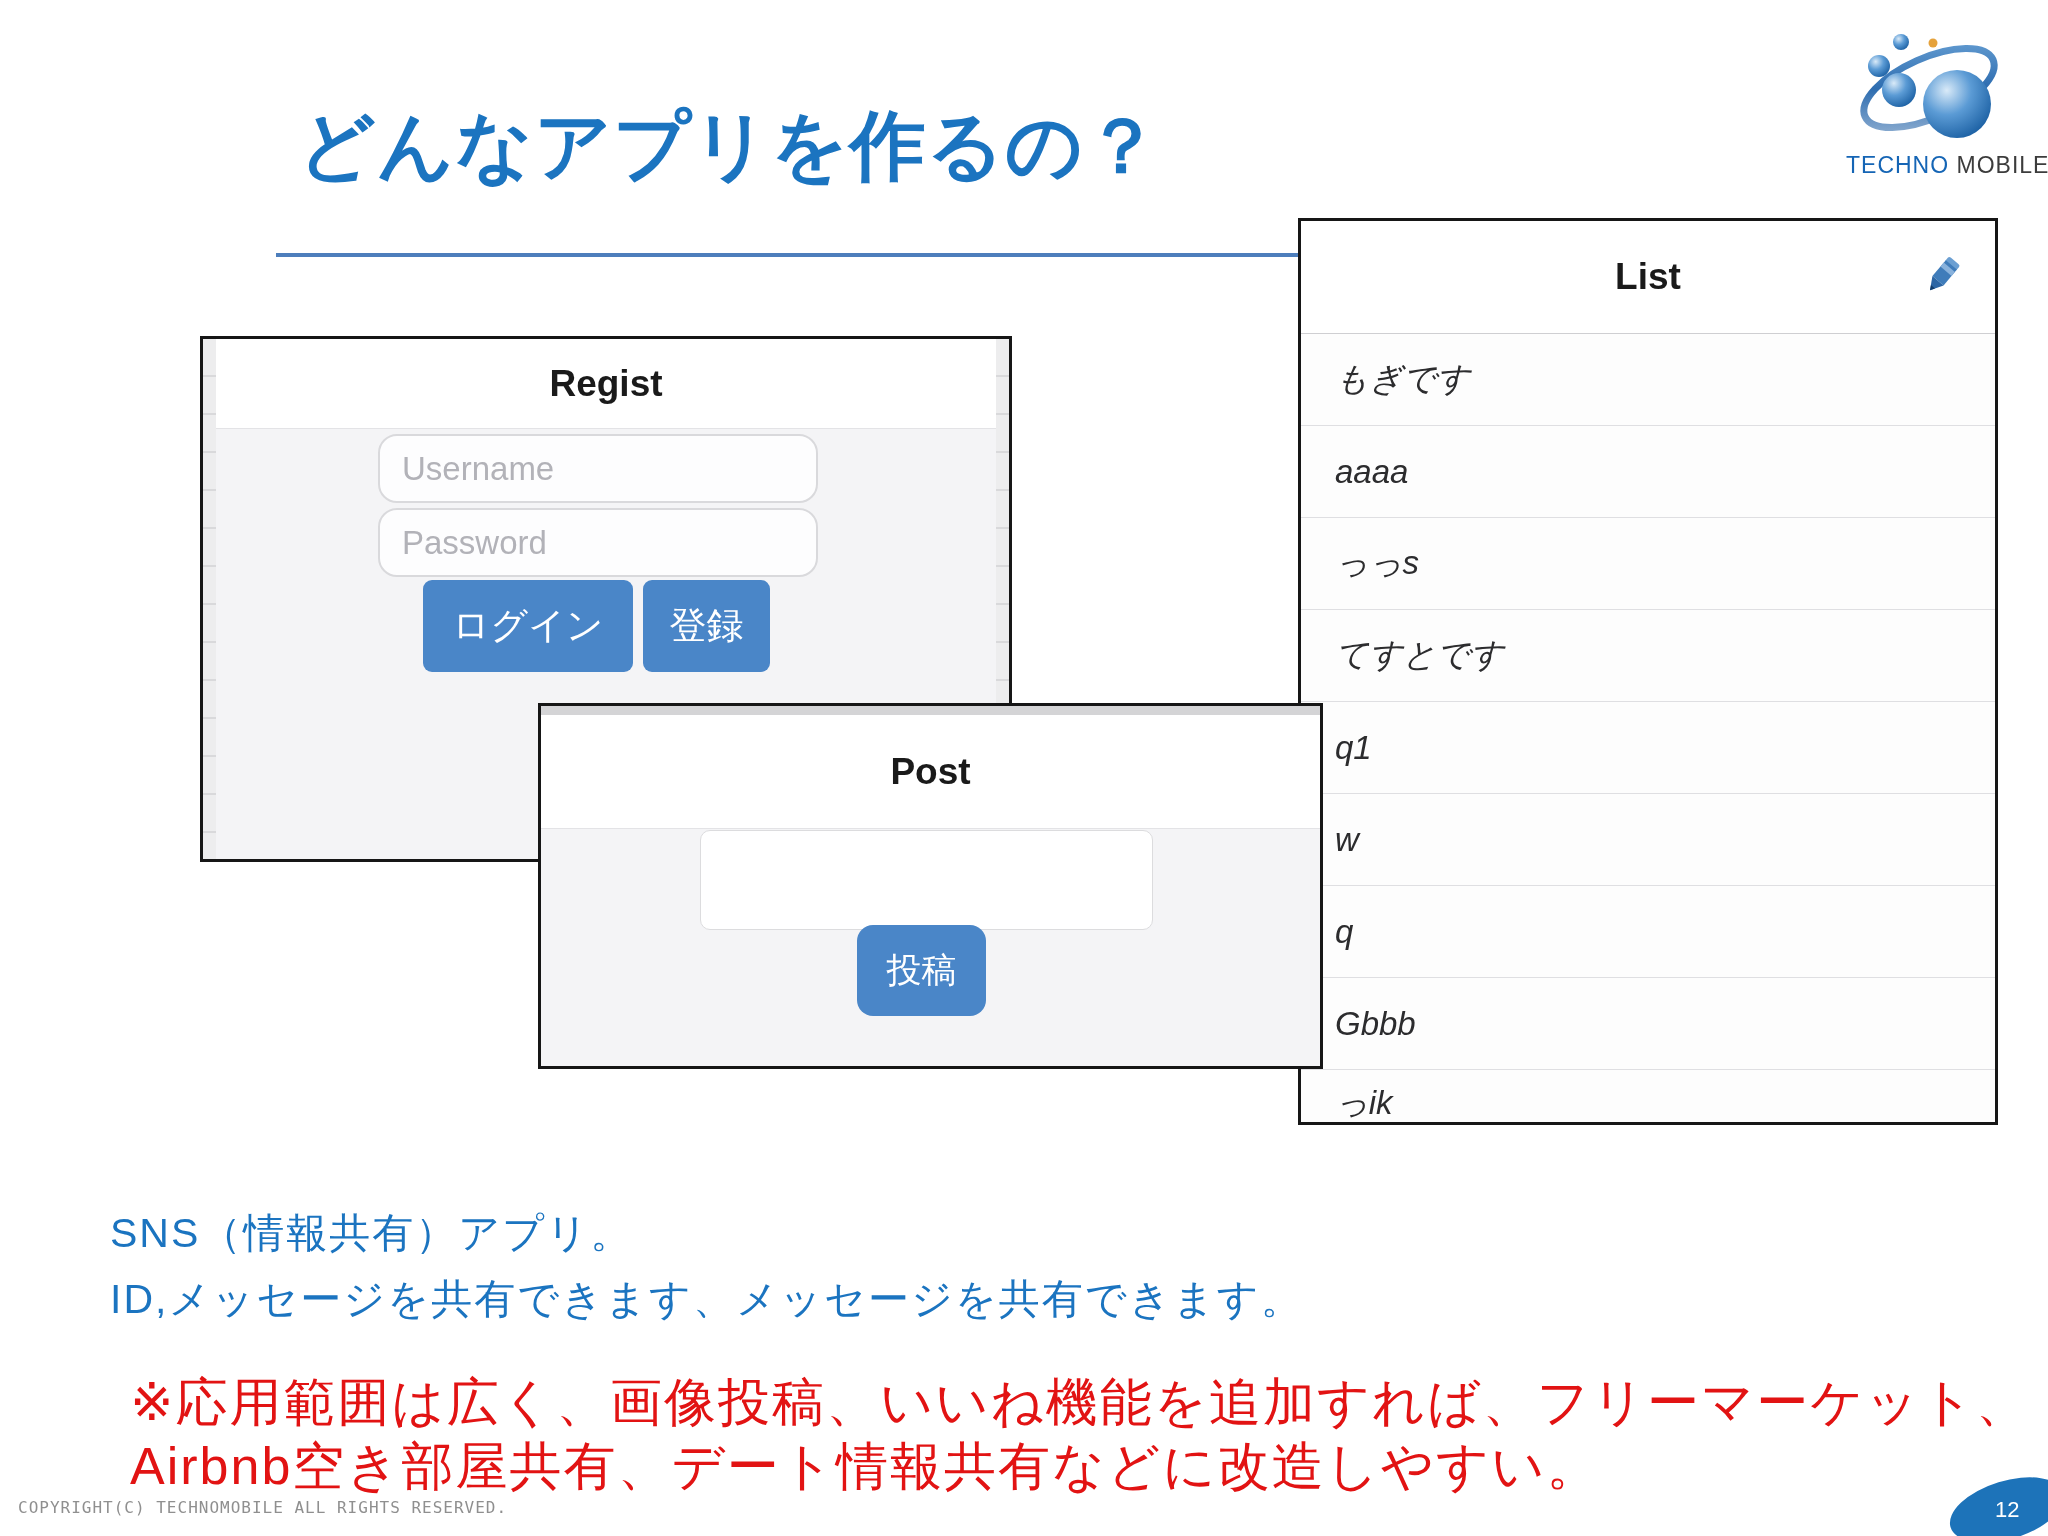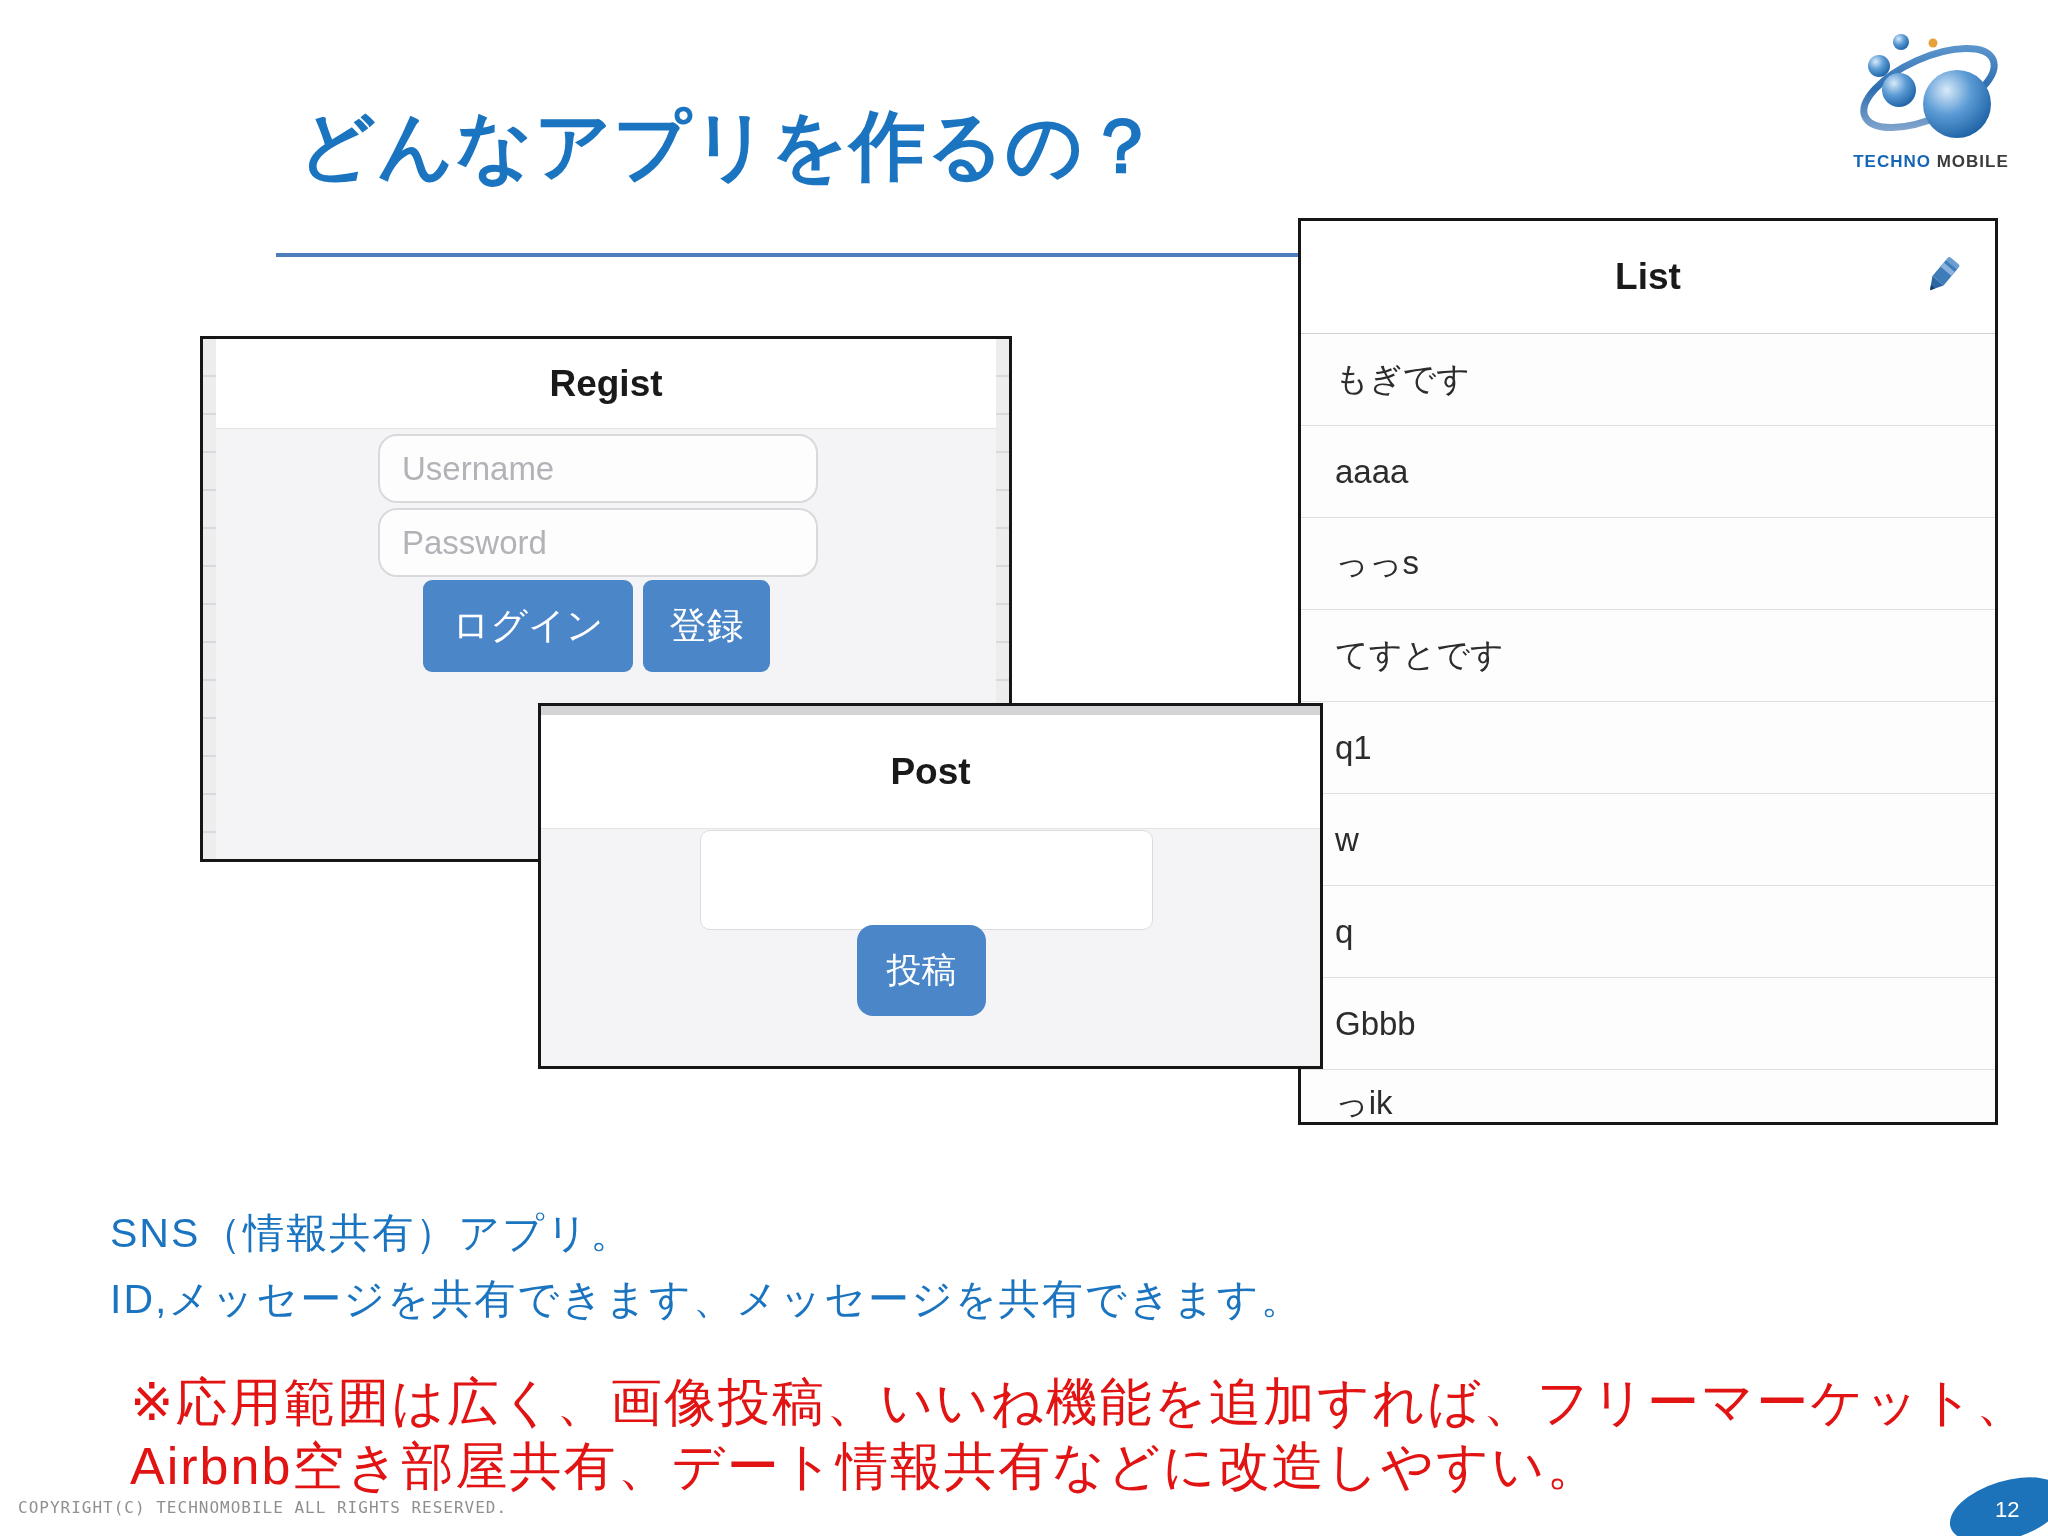--- a/index.html
+++ b/index.html
@@ -10,21 +10,21 @@
   
   .title{
     position:absolute;left:298px;top:96px;font-size:76px;font-weight:700;
     color:#1b74c0;letter-spacing:1px;white-space:nowrap;
   }
   .title-underline{
     position:absolute;left:276px;top:253px;width:1022px;height:4px;background:#4d7ebc;
   }
   
   .logo{position:absolute;left:1846px;top:26px;width:170px;text-align:center;}
-  .logo-text{font-size:17px;font-weight:700;letter-spacing:1px;margin-top:2px;white-space:nowrap;}
+  .logo-text{font-size:23px;font-weight:400;letter-spacing:1px;margin-top:2px;white-space:nowrap;}
   .logo-text .t1{color:#1565b5;}
   .logo-text .t2{color:#3c3c3c;}
   
   .win{position:absolute;border:3px solid #161616;box-sizing:border-box;background:#f4f4f6;}
   .win-header{
     height:89px;background:#ffffff;border-bottom:1px solid #e3e3e6;
     display:flex;align-items:center;justify-content:center;
     font-size:37px;font-weight:700;color:#1a1a1a;position:relative;
   }
   
@@ -59,21 +59,21 @@
     font-size:32px;padding:12px 18px;outline:none;
     font-family:"Liberation Sans","DejaVu Sans",sans-serif;
   }
   .btn-post{left:316px;top:219px;width:129px;height:91px;font-size:35px;border-radius:16px;}
   
   .list{left:1298px;top:218px;width:700px;height:907px;background:#fdfdfd;z-index:2;overflow:hidden;}
   .list .win-header{height:112px;border-bottom:1px solid #cfcfd2;}
   .pencil{position:absolute;right:26px;top:28px;width:54px;height:54px;}
   .list-row{
     height:92px;display:flex;align-items:center;padding-left:34px;
-    border-bottom:1px solid #dfdfe2;font-size:33px;color:#2c2c2e;box-sizing:border-box;
+    border-bottom:1px solid #dfdfe2;font-size:33px;color:#2c2c2e;box-sizing:border-box;font-style:italic;
   }
   .list-row:last-child{height:56px;border-bottom:none;align-items:flex-end;padding-top:16px;}
   
   .desc{position:absolute;left:110px;top:1200px;font-size:41px;color:#1b74c0;
     line-height:66px;letter-spacing:2px;white-space:nowrap;}
   .note{position:absolute;left:130px;top:1370px;font-size:52px;color:#e21313;
     line-height:64px;letter-spacing:2px;white-space:nowrap;}
   
   .footer{position:absolute;left:18px;top:1498px;font-family:"DejaVu Sans Mono","Liberation Mono",monospace;
     font-size:16px;color:#8f8f8f;letter-spacing:1px;}

